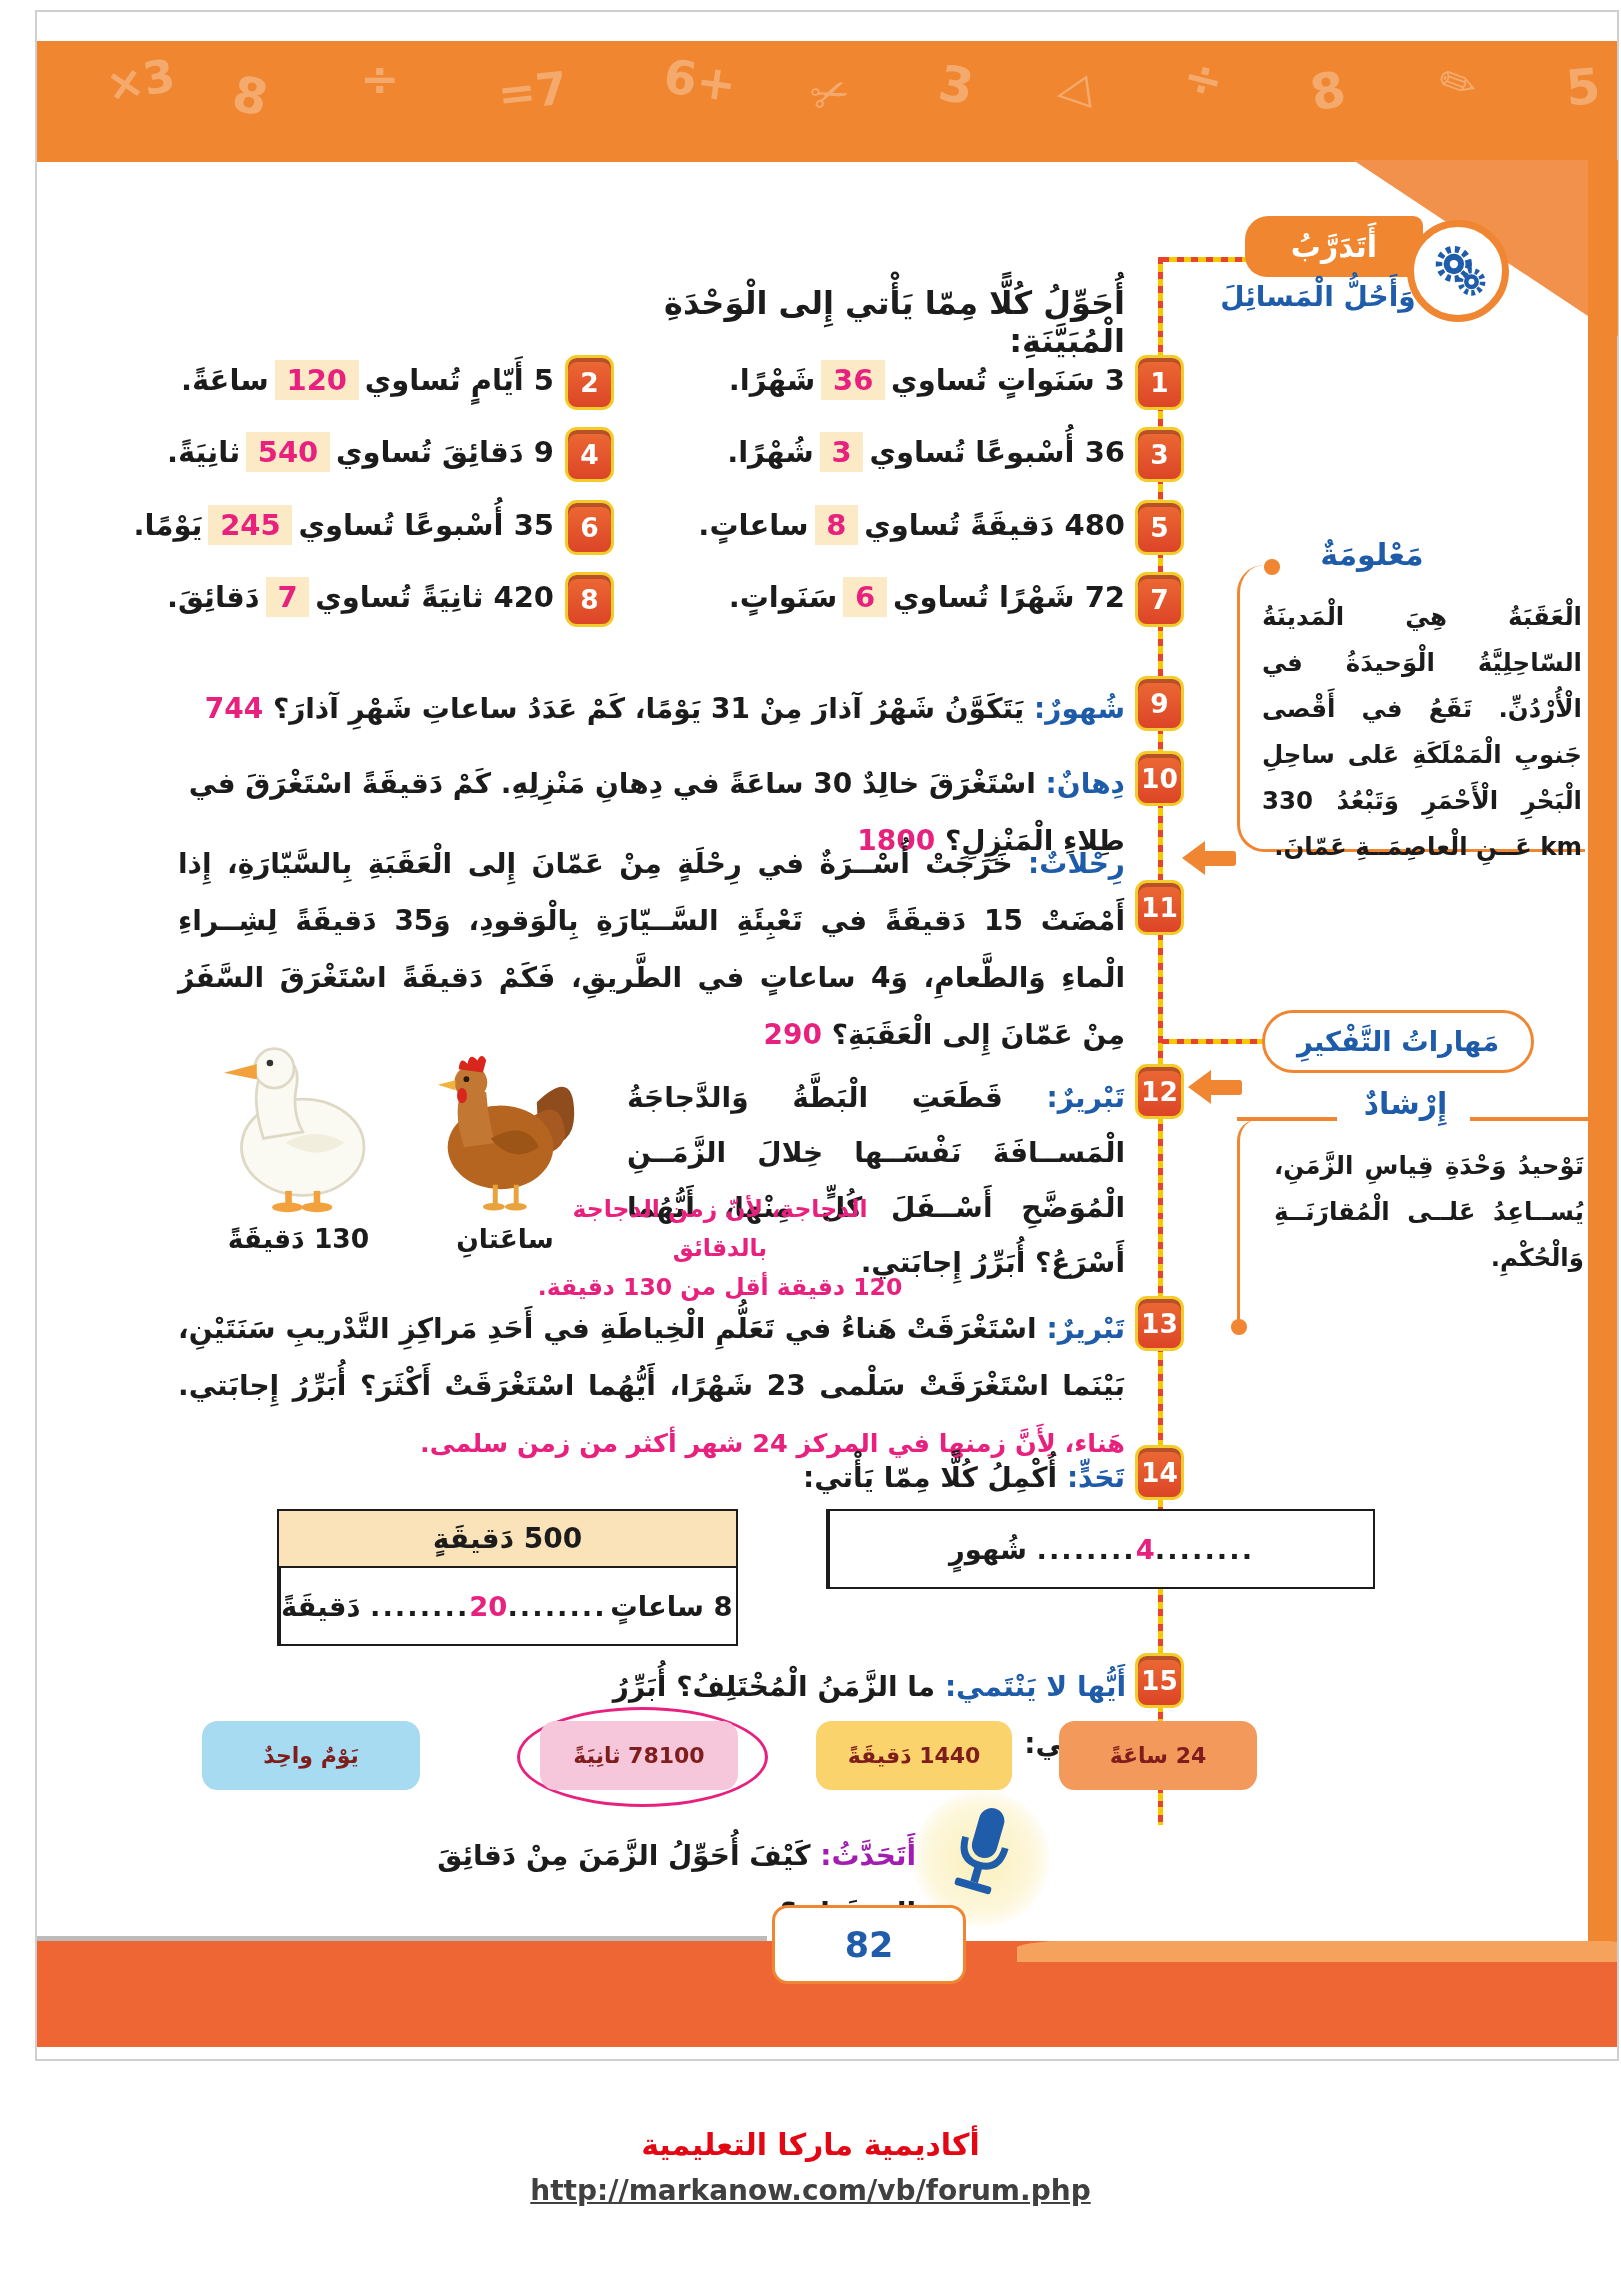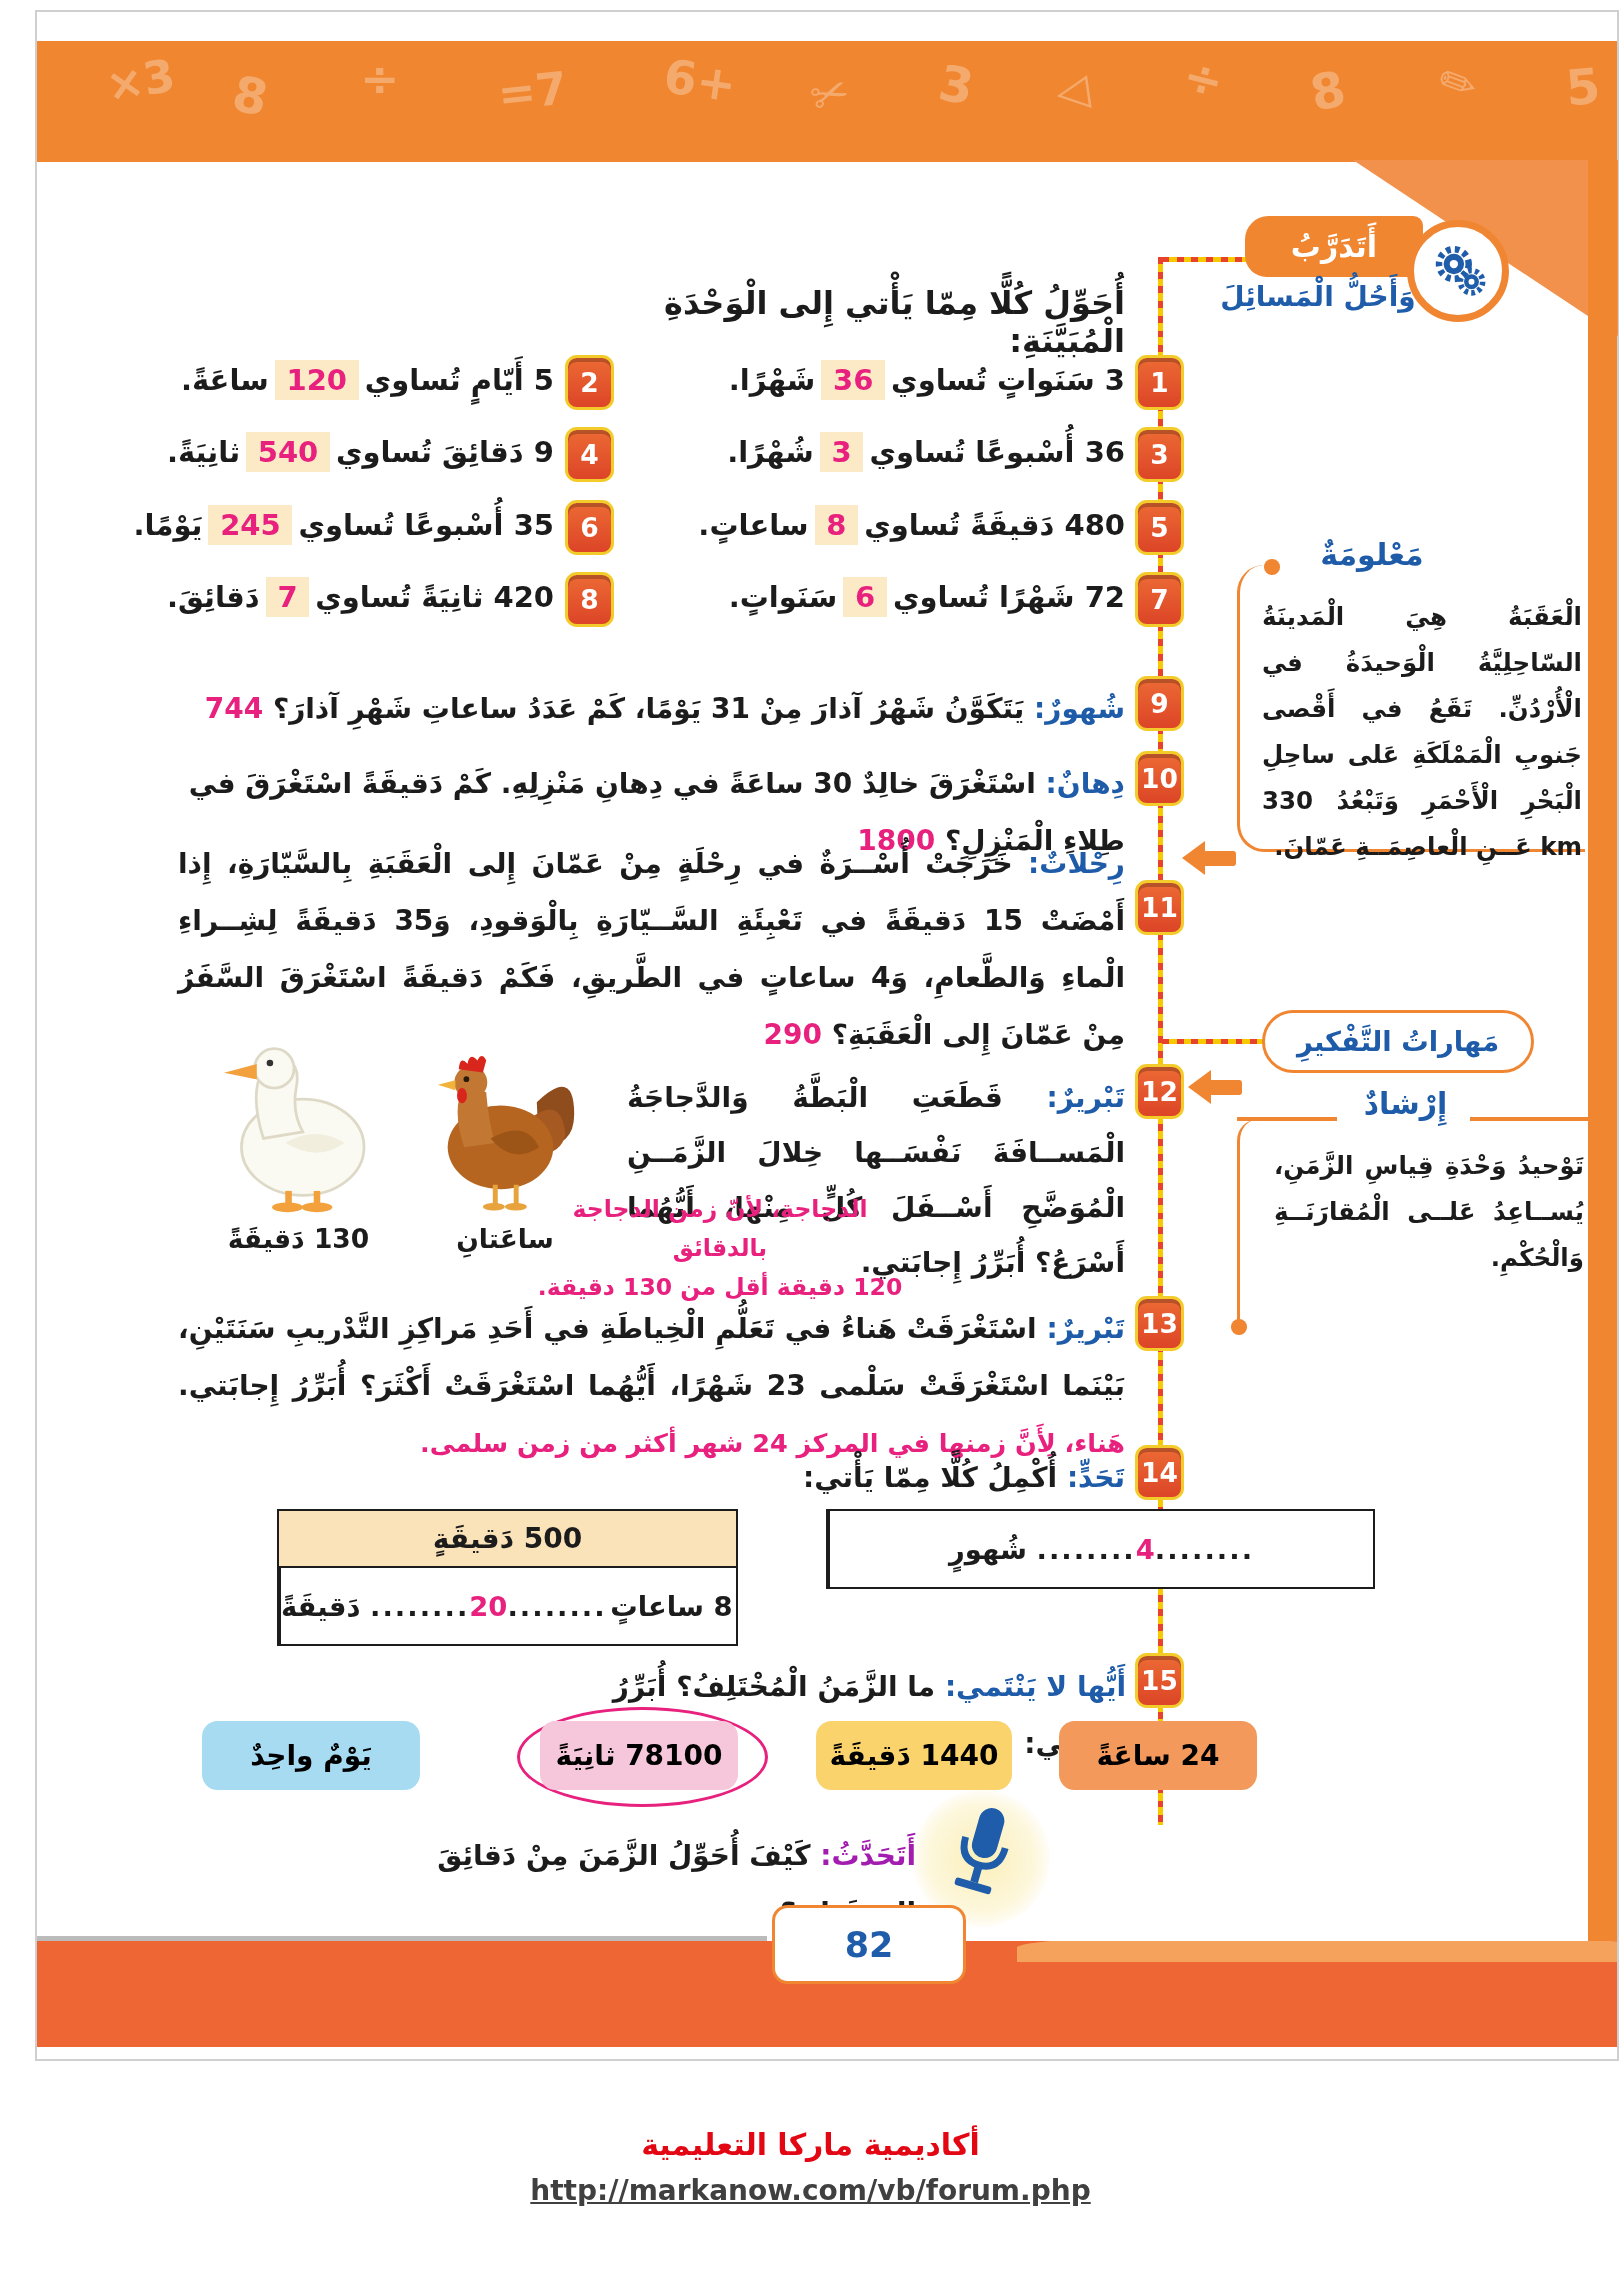--- a/index.html
+++ b/index.html
@@ -51,21 +51,21 @@
   .arrow-left:before{content:""; position:absolute; left:0; top:0; border-top:17.6px solid transparent; border-bottom:17.6px solid transparent; border-right:23.5px solid #F08632;}
   .arrow-left:after{content:""; position:absolute; left:20.6px; top:9.8px; width:33px; height:15.7px; background:#F08632; border-radius:2.9px;}
   
   .ctable{border:2.9px solid #1c1c1c; box-sizing:border-box; background:#fff;}
   .ctable .thead{background:#FAE3B8; border-bottom:2.9px solid #1c1c1c; height:55px; display:flex; align-items:center; justify-content:center; font-size:28px; font-weight:bold; color:#1c1c1c;}
   .ctable .tbody{display:flex; flex-direction:row; height:76px;}
   .ctable .cell{flex:1; display:flex; align-items:center; justify-content:center; font-size:27.4px; font-weight:bold; color:#1c1c1c;}
   .ctable .cell.first{border-left:2.9px solid #1c1c1c;}
   .dots{letter-spacing:2px; font-weight:bold; color:#1c1c1c;}
   
-  .chip{height:69px; border-radius:15.7px; display:flex; align-items:center; justify-content:center; font-size:28px; font-weight:bold; color:#000000;}
+  .chip{height:69px; border-radius:15.7px; display:flex; align-items:center; justify-content:center; font-size:22px; font-weight:bold; color:#7f1d1d;}
   .chip-ellipse{border:3.9px solid #E8207E; border-radius:50%;}
   .mic-glow{width:137px; height:137px; border-radius:50%; background:radial-gradient(circle,#FBEFB9 0%, #FDF7DC 55%, rgba(255,255,255,0) 75%);}
   
   .footer-academy{width:1621px; text-align:center; color:#E30613; font-size:30px; font-weight:bold;}
   .footer-url{width:1621px; text-align:center; color:#404040; font-size:28px; font-weight:bold; text-decoration:underline;}
   .caption{font-size:26.5px; font-weight:bold; color:#1c1c1c; text-align:center;}
   .answer-note{font-size:23.5px; line-height:39px; text-align:center;}
 </style>
 </head>
 <body>

